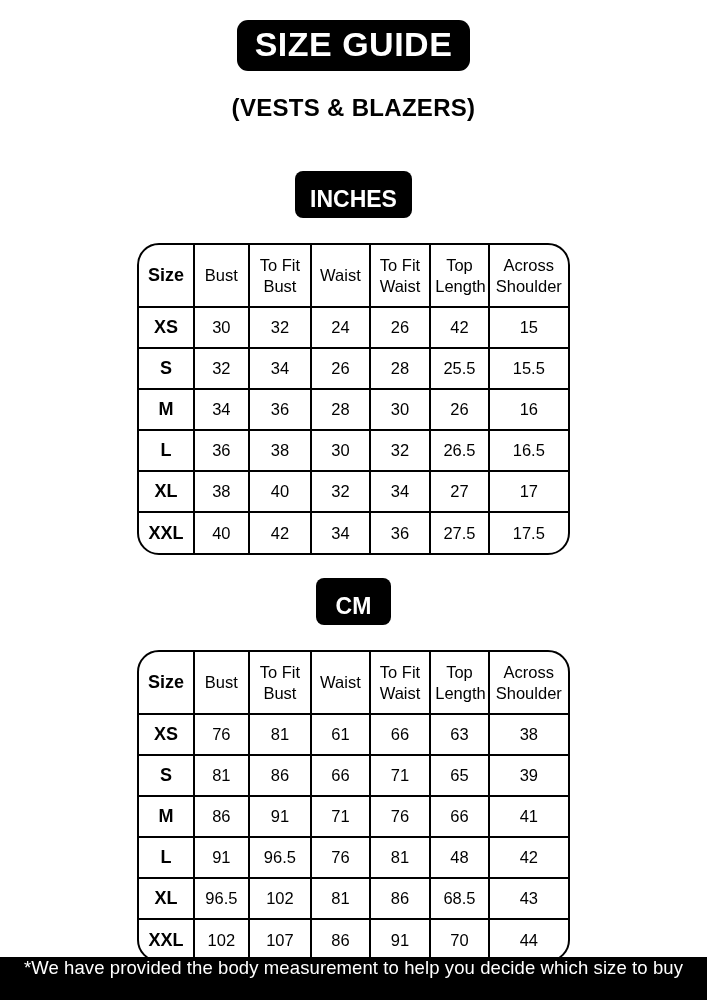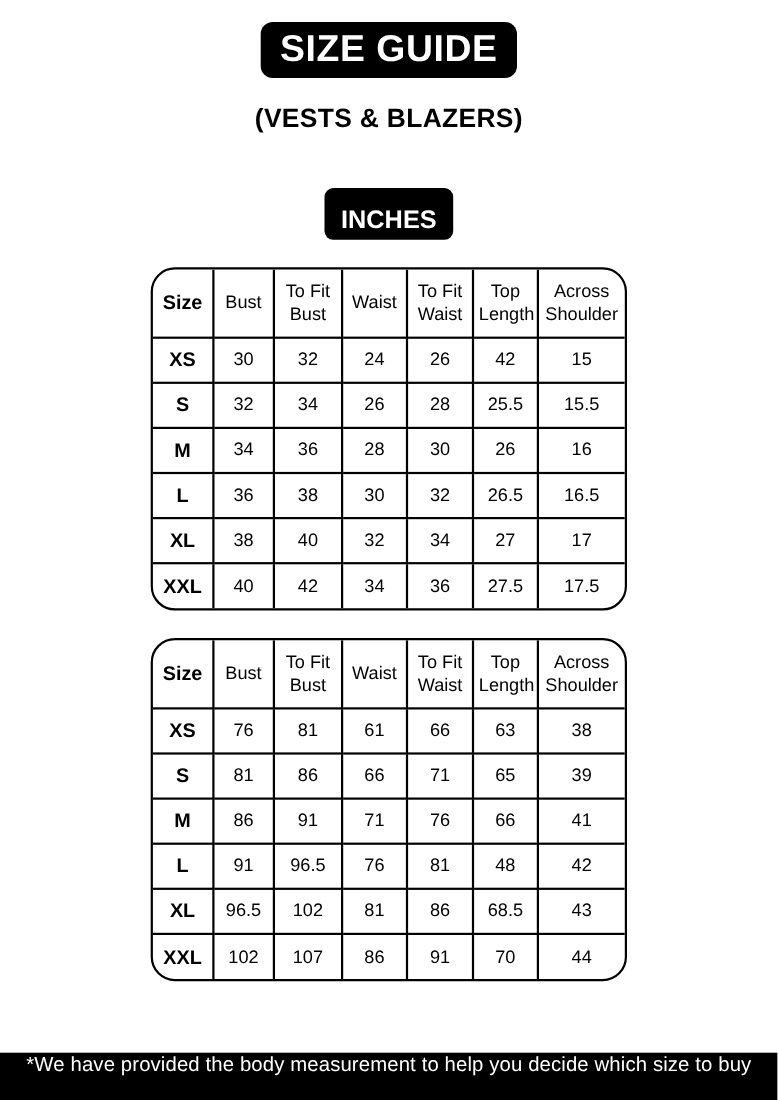--- a/index.html
+++ b/index.html
@@ -183,20 +183,23 @@
             <td>42</td>
             <td>34</td>
             <td>36</td>
             <td>27.5</td>
             <td>17.5</td>
           </tr>
         </tbody>
     </table>
   </div>
 
+  <div class="unit-badge-wrap second">
+    <span class="unit-badge">CM</span>
+  </div>
 
   <div class="table-wrap">
     <table>
       <colgroup>
         <col style="width:12.8%">
         <col style="width:12.8%">
         <col style="width:14.5%">
         <col style="width:13.7%">
         <col style="width:14.1%">
         <col style="width:13.6%">

